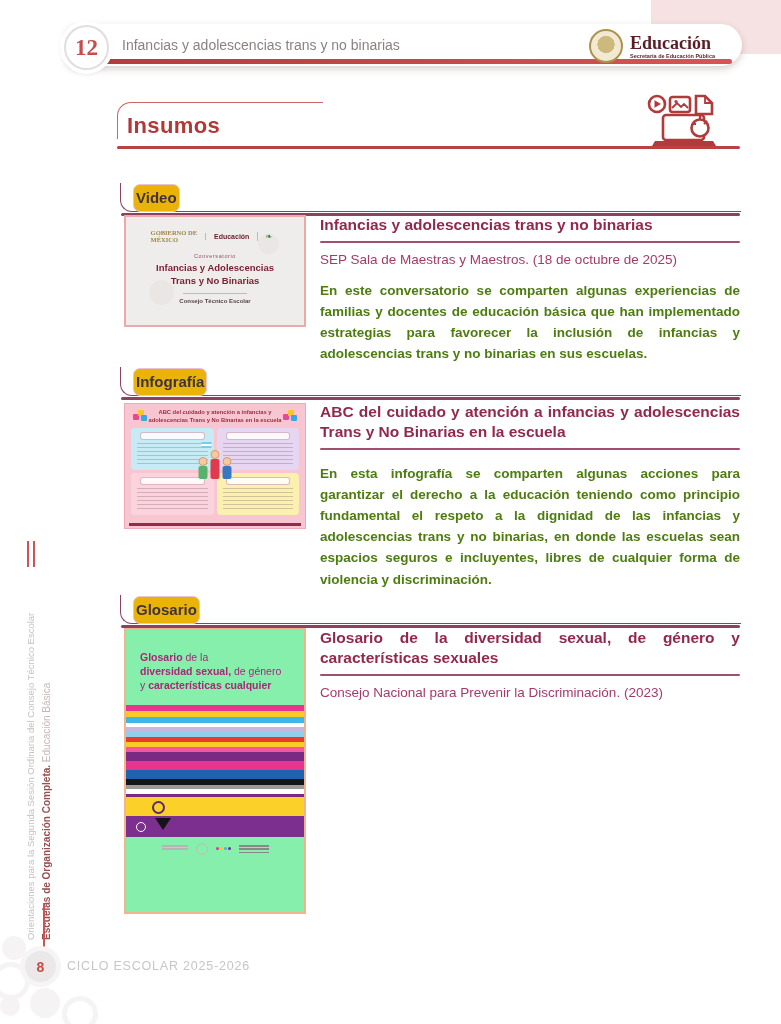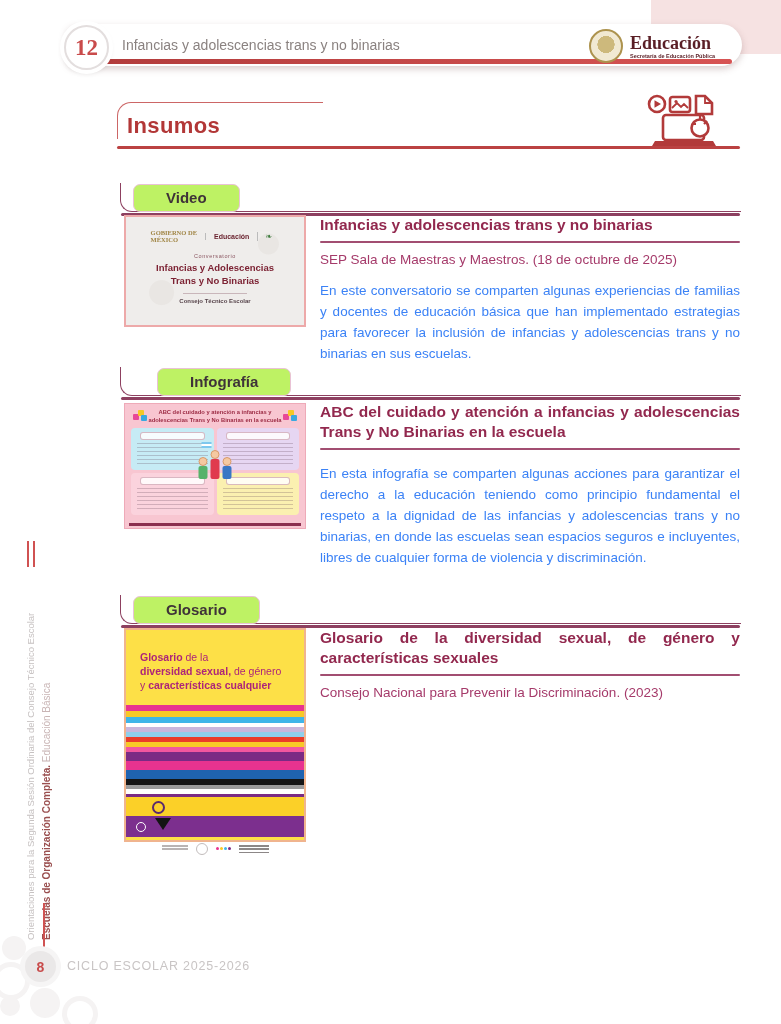--- a/index.html
+++ b/index.html
@@ -30,27 +30,27 @@
   .ins-frame{position:absolute;left:117px;top:102px;width:205px;height:36px;
     border-top:1.5px solid #c66;border-left:1.5px solid #c66;border-top-left-radius:14px;}
   .ins-title{position:absolute;left:127px;top:113px;font-size:22px;font-weight:bold;color:#b23737;letter-spacing:.4px;}
   .ins-rule{position:absolute;left:117px;top:146px;width:623px;height:3px;background:#bb4242;border-radius:2px;}
   .media-icon{position:absolute;left:646px;top:93px;width:78px;height:54px;}
 
   
   .tab-curve{position:absolute;left:120px;width:620px;border-left:1.5px solid #8d4060;
     border-bottom:1.5px solid #8d4060;border-bottom-left-radius:12px;}
   .tab-rule{position:absolute;left:121px;width:619px;height:3px;background:#8d4060;border-radius:2px;}
-  .tab-label{position:absolute;background:#bef264;border:1px solid #e9c2d5;border-radius:7px;
-    padding:4px 32px 5px;font-weight:bold;font-size:15px;color:#3f3338;}
+  .tab-label{position:absolute;background:#eab308;border:1px solid #e9c2d5;border-radius:7px;
+    padding:4px 2px 5px;font-weight:bold;font-size:15px;color:#3f3338;}
   .col{position:absolute;left:320px;width:420px;}
   .sec-title{font-size:15.5px;font-weight:bold;color:#92284e;line-height:1.3;text-align:justify;}
   .sec-title-rule{margin-top:6px;height:2px;background:#a24e71;border-radius:1px;}
   .sec-source{margin-top:9px;font-size:13.5px;color:#a53a6a;}
-  .sec-desc{margin-top:13px;font-size:13.5px;color:#3b82f6;line-height:1.56;text-align:justify;}
+  .sec-desc{margin-top:13px;font-size:13.5px;color:#4d7c0f;line-height:1.56;text-align:justify;font-weight:bold;}
 
   
   .vthumb{position:absolute;left:124px;top:215px;width:182px;height:112px;background:#efedeb;
     border:2px solid #eda9a9;box-sizing:border-box;display:flex;flex-direction:column;align-items:center;
     background-image:radial-gradient(circle at 20% 70%,#e9e6e3 0 12px,transparent 13px),
                      radial-gradient(circle at 80% 25%,#e9e6e3 0 10px,transparent 11px);}
   .vt-logos{margin-top:12px;display:flex;gap:8px;align-items:center;}
   .vt-gov{font-size:6.5px;font-weight:bold;color:#a08544;font-family:"Liberation Serif",serif;line-height:1.1;}
   .vt-edu{font-size:7px;font-weight:bold;color:#6b2430;border-left:1px solid #bbb;padding-left:8px;}
   .vt-green{width:14px;height:9px;border-left:1px solid #bbb;padding-left:7px;color:#3f7d3f;font-size:8px;line-height:9px;}
@@ -78,21 +78,21 @@
   .kids{position:absolute;left:50%;top:46px;transform:translateX(-50%);display:flex;align-items:flex-end;gap:3px;z-index:3;}
   .kid{display:flex;flex-direction:column;align-items:center;}
   .kid .h{width:7px;height:7px;border-radius:50%;background:#f5c9a2;border:1px solid #d89a6a;}
   .kid .b{width:9px;border-radius:2px;}
   .k1 .b{height:13px;background:#57b26a;} .k2 .b{height:20px;background:#e03a4e;} .k3 .b{height:13px;background:#3a76c4;}
   .flag{position:absolute;left:-9px;top:-8px;width:10px;height:6px;
     background:linear-gradient(to bottom,#7ec8ee 0 2px,#fff 2px 4px,#7ec8ee 4px 6px);}
   .it-rule{position:absolute;left:4px;right:4px;bottom:2px;height:3px;background:#8c2f4f;}
 
   
-  .gthumb{position:absolute;left:124px;top:628px;width:182px;height:214px;background:#fde047;
+  .gthumb{position:absolute;left:124px;top:628px;width:182px;height:286px;background:#86efac;
     border:2px solid #f0b48e;box-sizing:border-box;}
   .gt-title{padding:20px 12px 0 14px;font-size:10.5px;color:#ad2579;line-height:1.35;}
   .gt-title b{font-weight:bold;}
   .stripes{margin-top:12px;}
   .stripes div{width:100%;}
   .band-y{height:19px;background:#fbd028;position:relative;}
   .band-y .ring{position:absolute;left:26px;top:4px;width:9px;height:9px;border:2.5px solid #5a2a6e;border-radius:50%;}
   .band-p{height:21px;background:#7c2f8e;position:relative;}
   .band-p .tri{position:absolute;left:29px;top:2px;width:0;height:0;
     border-left:8px solid transparent;border-right:8px solid transparent;border-top:12px solid #141414;}
@@ -184,21 +184,21 @@
 
 <div class="col" style="top:215px;">
   <div class="sec-title">Infancias y adolescencias trans y no binarias</div>
   <div class="sec-title-rule"></div>
   <div class="sec-source">SEP Sala de Maestras y Maestros. (18 de octubre de 2025)</div>
   <div class="sec-desc">En este conversatorio se comparten algunas experiencias de familias y docentes de educación básica que han implementado estrategias para favorecer la inclusión de infancias y adolescencias trans y no binarias en sus escuelas.</div>
 </div>
 
 <div class="tab-curve" style="top:367px;height:28px;"></div>
 <div class="tab-rule" style="top:397px;"></div>
-<div class="tab-label" style="left:133px;top:368px;margin-left:24px;">Infografía</div>
+<div class="tab-label" style="left:133px;top:368px;">Infografía</div>
 
 <div class="ithumb">
   <div class="abc abc-l">
       <i class="a1"></i>
       <i class="a2"></i>
       <i class="a3"></i>
     </div>
   <div class="abc abc-r">
       <i class="a1"></i>
       <i class="a2"></i>

